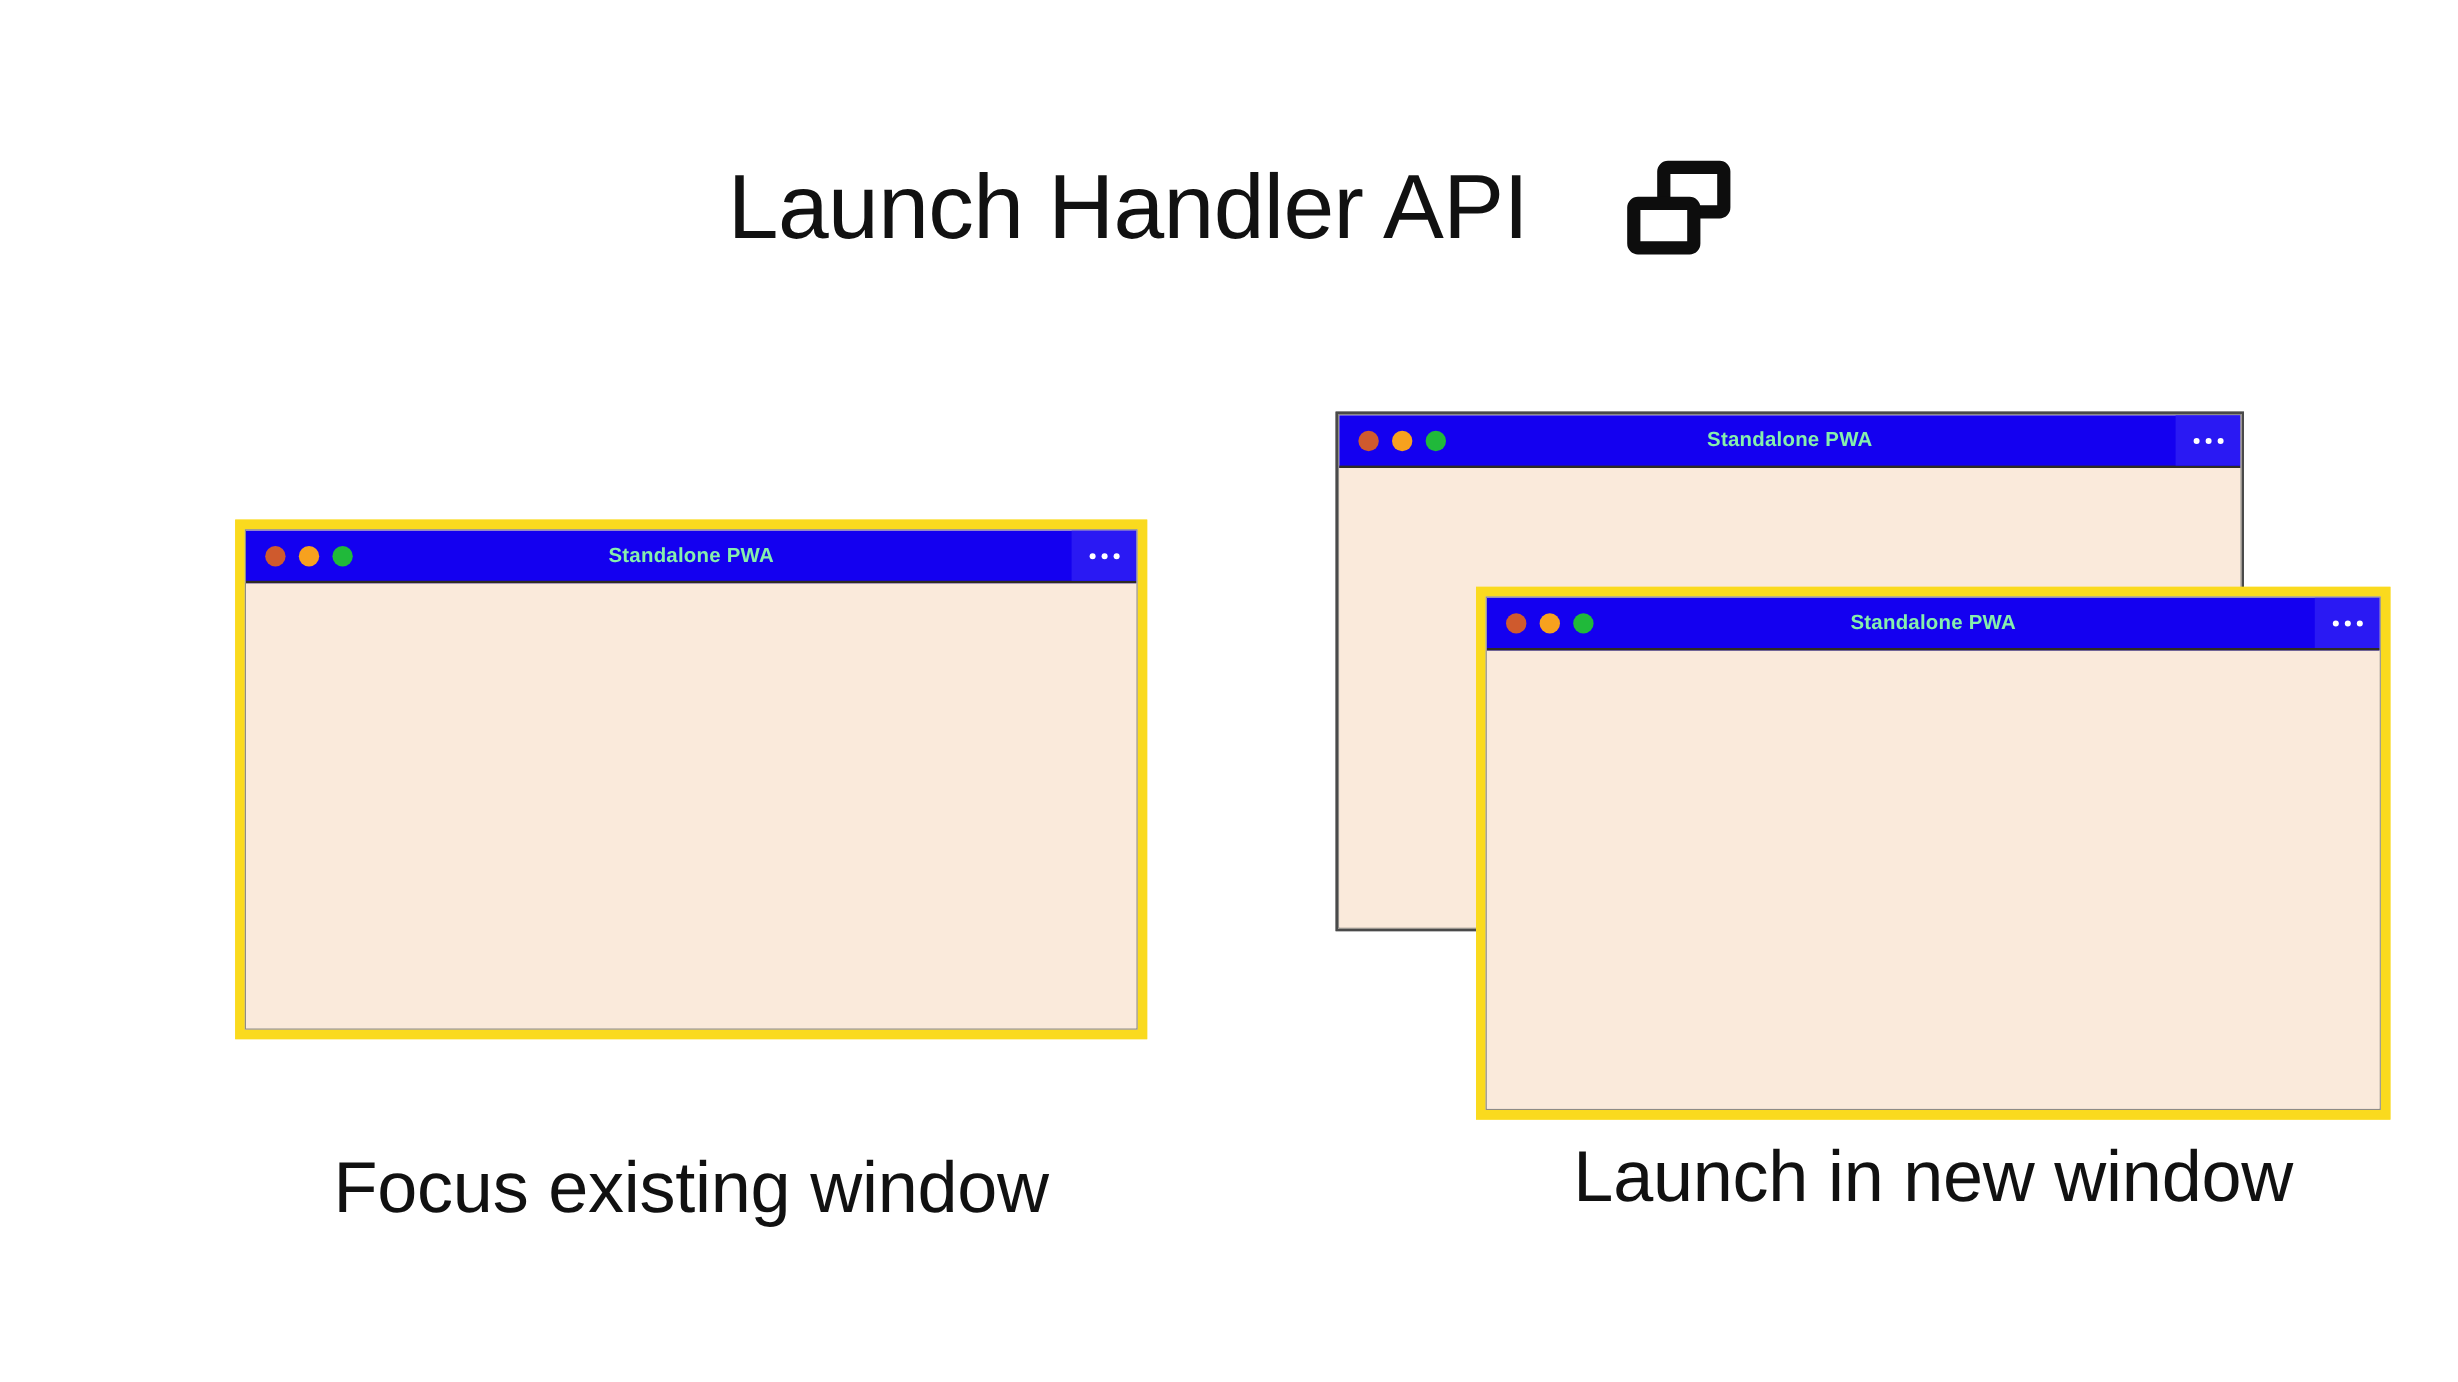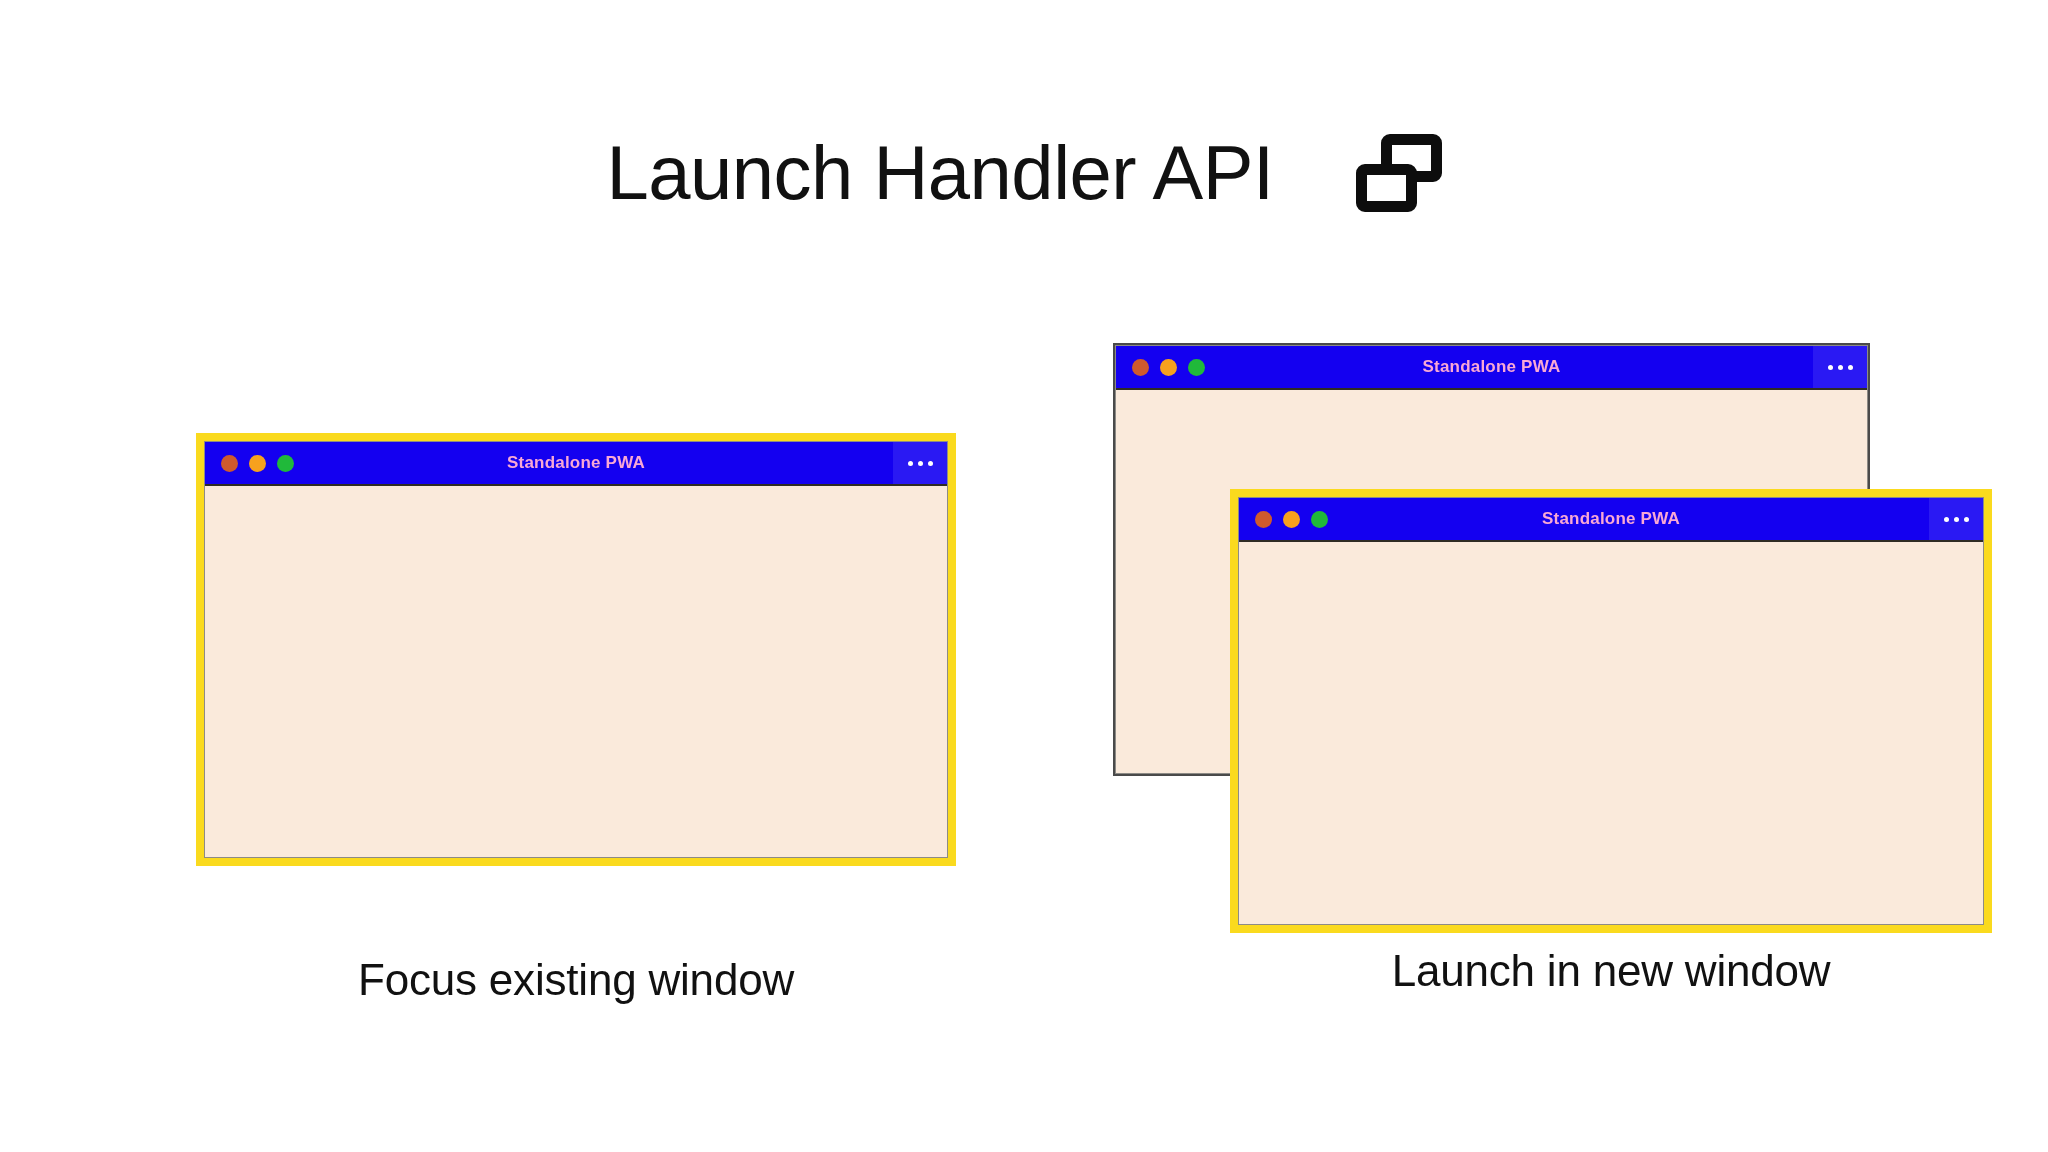--- a/index.html
+++ b/index.html
@@ -116,21 +116,21 @@
   .light.zoom { background: #20b93a; }
   .titlebar-title {
     position: absolute;
     left: 0;
     right: 0;
     top: 0;
     bottom: 0;
     display: flex;
     align-items: center;
     justify-content: center;
-    color: #f9a8d4;
+    color: #86efac;
     font-size: 17px;
     font-weight: 700;
     letter-spacing: 0.2px;
     pointer-events: none;
   }
   .menu-button {
     position: absolute;
     right: 0;
     top: 0;
     bottom: 0;
@@ -169,21 +169,21 @@
   #window-new-front {
     left: 1230px;
     top: 489px;
     width: 762px;
     height: 444px;
   }
 
   
   .caption {
     position: absolute;
-    font-size: 44px;
+    font-size: 60px;
     font-weight: 400;
     letter-spacing: -0.2px;
     color: #111111;
     white-space: nowrap;
     text-align: center;
   }
   #caption-focus {
     left: 196px;
     top: 955px;
     width: 760px;

